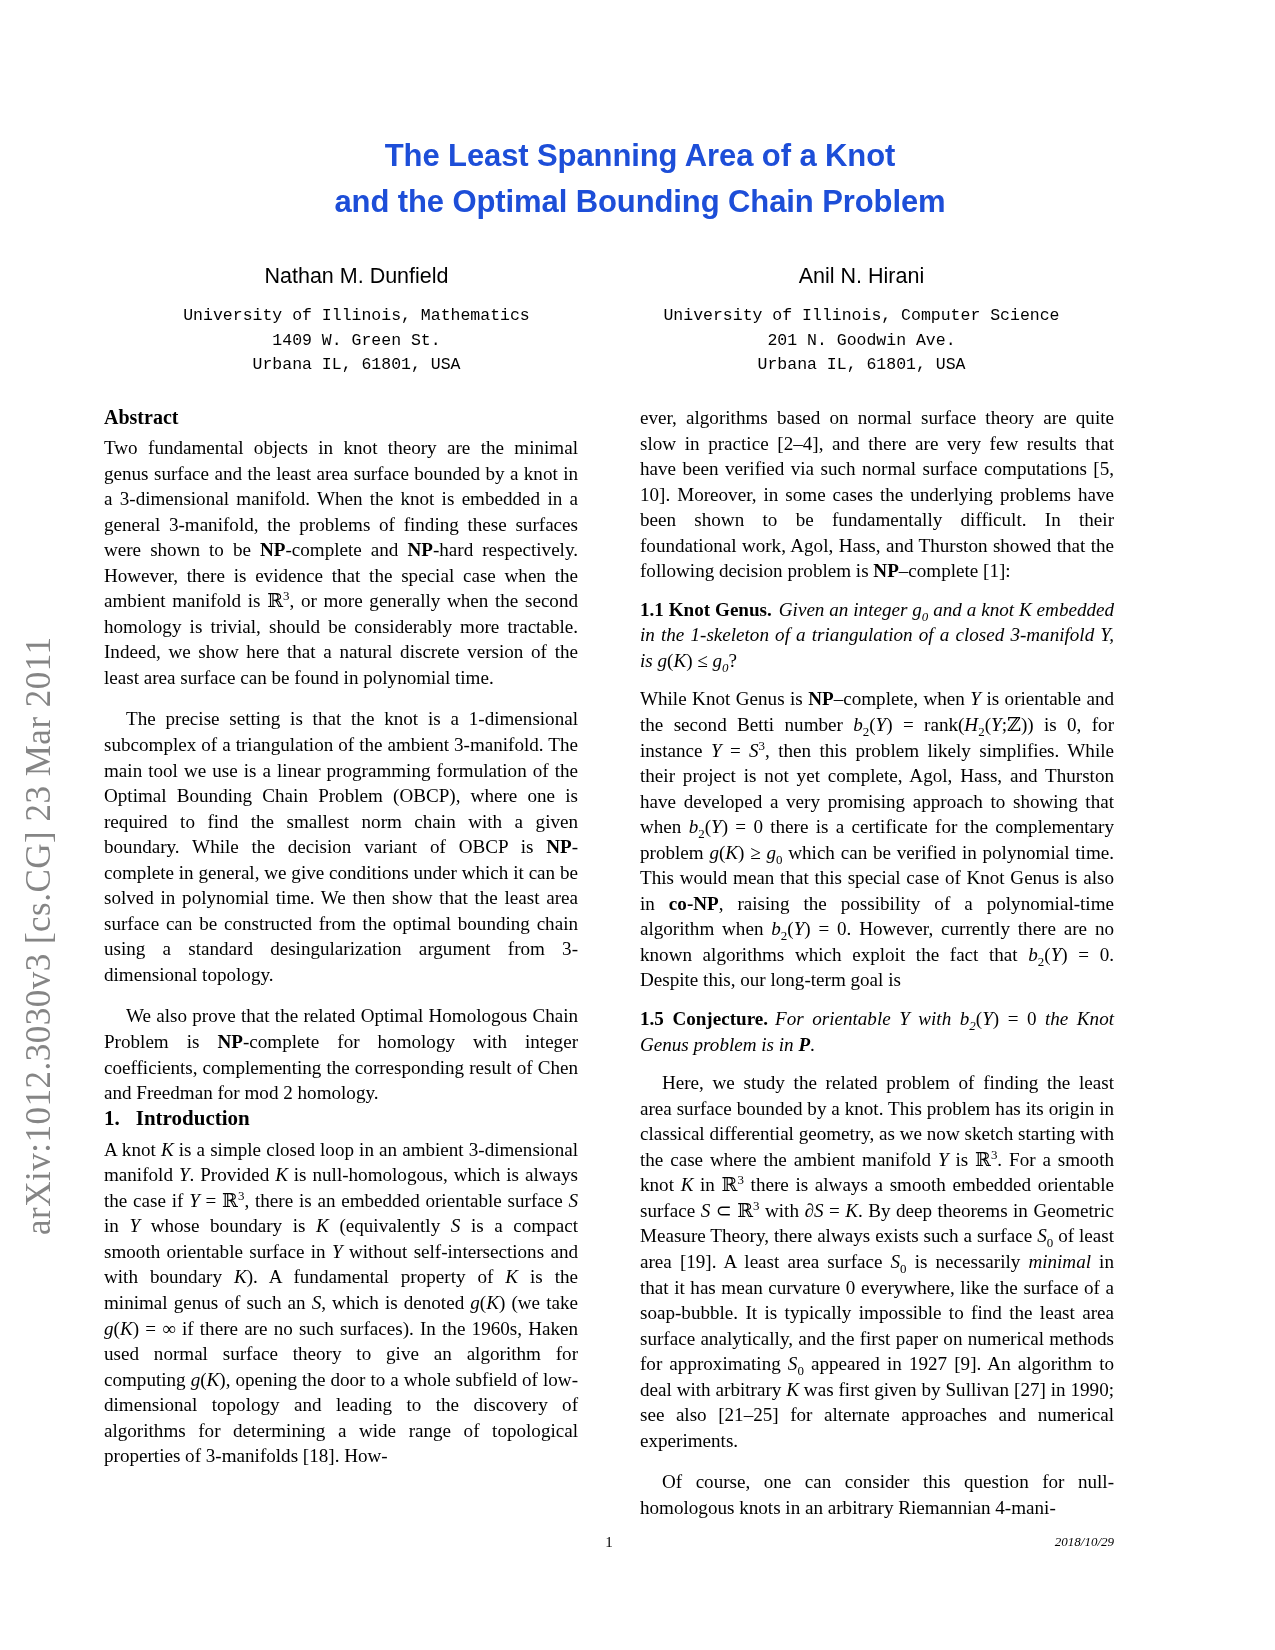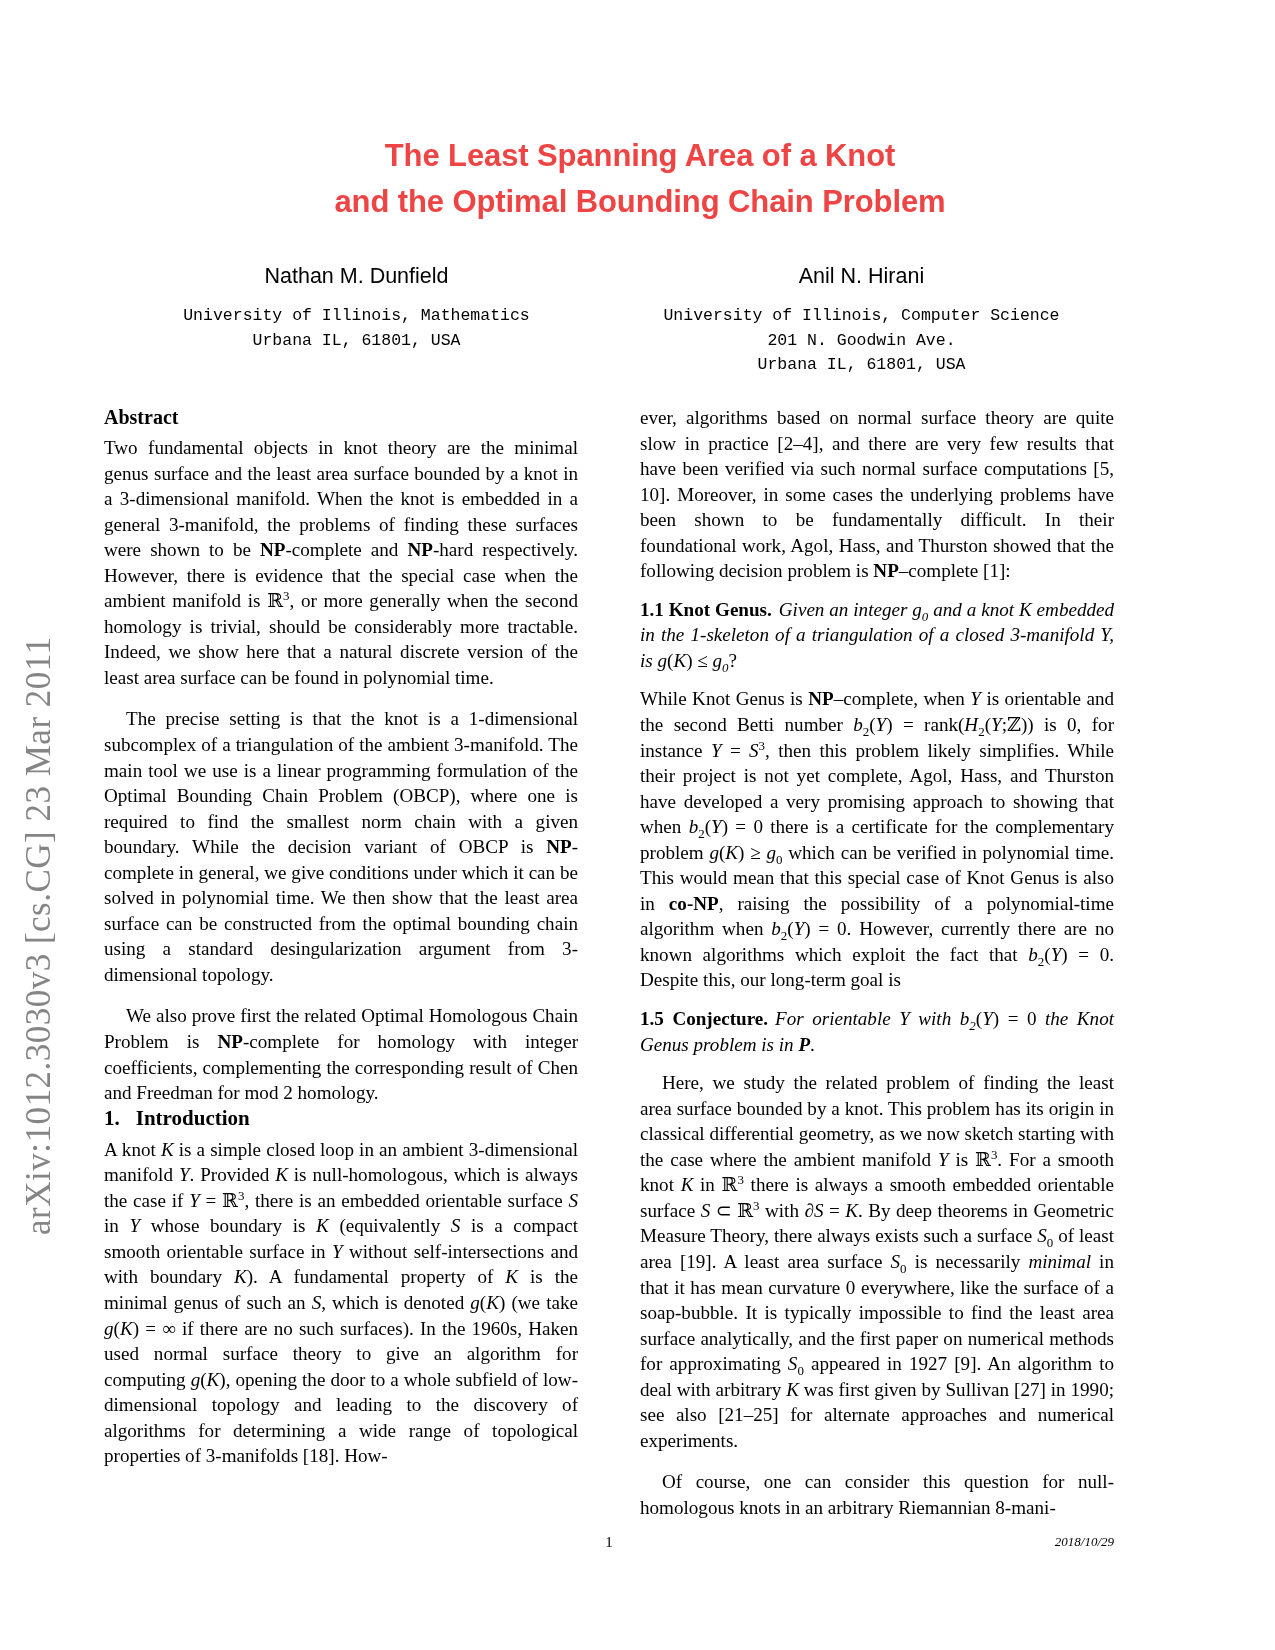--- a/index.html
+++ b/index.html
@@ -47,21 +47,21 @@
     left: 175px; top: 133px;
     width: 930px;
     text-align: center;
   }
   #title-block .title-line {
     font-family: "Liberation Sans", sans-serif;
     font-weight: bold;
     font-size: 31px;
     line-height: 46px;
     letter-spacing: -0.1px;
-    color: #ef4444;
+    color: #1d4ed8;
   }
 
   
   #authors {
     position: absolute;
     left: 104px; top: 262px;
     width: 1010px;
     display: flex;
   }
   .author-col { width: 50%; text-align: center; }
@@ -161,61 +161,62 @@
 
   <div id="title-block">
     <div class="title-line">The Least Spanning Area of a Knot</div>
     <div class="title-line">and the Optimal Bounding Chain Problem</div>
   </div>
 
   <div id="authors">
     <div class="author-col">
       <div class="author-name">Nathan M. Dunfield</div>
       <div class="author-aff-line">University of Illinois, Mathematics</div>
+      <div class="author-aff-line">1409 W. Green St.</div>
       <div class="author-aff-line">Urbana IL, 61801, USA</div>
     </div>
     <div class="author-col">
       <div class="author-name">Anil N. Hirani</div>
       <div class="author-aff-line">University of Illinois, Computer Science</div>
       <div class="author-aff-line">201 N. Goodwin Ave.</div>
       <div class="author-aff-line">Urbana IL, 61801, USA</div>
     </div>
   </div>
 
   <div id="columns">
 
     <div class="col">
 
       <h2 class="sec-head abstract-head">Abstract</h2>
 
       <p class="body"><span>Two fundamental objects in knot theory are the minimal genus surface and the least area surface bounded by a knot in a 3-dimensional manifold. When the knot is embedded in a general 3-manifold, the problems of finding these surfaces were shown to be </span><b>NP</b><span>-complete and </span><b>NP</b><span>-hard respectively. However, there is evidence that the special case when the ambient manifold is </span><span class="bb">ℝ</span><sup>3</sup><span>, or more generally when the second homology is trivial, should be considerably more tractable. Indeed, we show here that a natural discrete version of the least area surface can be found in polynomial time.</span></p>
 
       <p class="body indent"><span>The precise setting is that the knot is a 1-dimensional subcomplex of a triangulation of the ambient 3-manifold. The main tool we use is a linear programming formulation of the Optimal Bounding Chain Problem (OBCP), where one is required to find the smallest norm chain with a given boundary. While the decision variant of OBCP is </span><b>NP</b><span>-complete in general, we give conditions under which it can be solved in polynomial time. We then show that the least area surface can be constructed from the optimal bounding chain using a standard desingularization argument from 3-dimensional topology.</span></p>
 
-      <p class="body indent"><span>We also prove first the related Optimal Homologous Chain Problem is </span><b>NP</b><span>-complete for homology with integer coefficients, complementing the corresponding result of Chen and Freedman for mod 2 homology.</span></p>
+      <p class="body indent"><span>We also prove that the related Optimal Homologous Chain Problem is </span><b>NP</b><span>-complete for homology with integer coefficients, complementing the corresponding result of Chen and Freedman for mod 2 homology.</span></p>
 
       <h2 class="sec-head intro-head big-gap"><span class="secnum">1.</span><span>Introduction</span></h2>
 
       <p class="body"><span>A knot </span><i>K</i><span> is a simple closed loop in an ambient 3-dimensional manifold </span><i>Y</i><span>. Provided </span><i>K</i><span> is null-homologous, which is always the case if </span><i>Y</i><span> = </span><span class="bb">ℝ</span><sup>3</sup><span>, there is an embedded orientable surface </span><i>S</i><span> in </span><i>Y</i><span> whose boundary is </span><i>K</i><span> (equivalently </span><i>S</i><span> is a compact smooth orientable surface in </span><i>Y</i><span> without self-intersections and with boundary </span><i>K</i><span>). A fundamental property of </span><i>K</i><span> is the minimal genus of such an </span><i>S</i><span>, which is denoted </span><i>g</i><span>(</span><i>K</i><span>) (we take </span><i>g</i><span>(</span><i>K</i><span>) = ∞ if there are no such surfaces). In the 1960s, Haken used normal surface theory to give an algorithm for computing </span><i>g</i><span>(</span><i>K</i><span>), opening the door to a whole subfield of low-dimensional topology and leading to the discovery of algorithms for determining a wide range of topological properties of 3-manifolds [18]. How-</span></p>
 
     </div>
 
     <div class="col">
 
       <p class="body"><span>ever, algorithms based on normal surface theory are quite slow in practice [2–4], and there are very few results that have been verified via such normal surface computations [5, 10]. Moreover, in some cases the underlying problems have been shown to be fundamentally difficult. In their foundational work, Agol, Hass, and Thurston showed that the following decision problem is </span><b>NP</b><span>–complete [1]:</span></p>
 
       <p class="thm"><span class="thm-head">1.1 Knot Genus.</span><span>Given an integer </span><span>g</span><sub>0</sub><span> and a knot </span><span>K</span><span> embedded in the 1-skeleton of a triangulation of a closed 3-manifold </span><span>Y</span><span>, is </span><span>g</span><span class="up">(</span><span>K</span><span class="up">) ≤ </span><span>g</span><sub>0</sub><span class="up">?</span></p>
 
       <p class="body"><span>While Knot Genus is </span><b>NP</b><span>–complete, when </span><i>Y</i><span> is orientable and the second Betti number </span><i>b</i><sub>2</sub><span>(</span><i>Y</i><span>) = rank</span><span>(</span><i>H</i><sub>2</sub><span>(</span><i>Y</i><span>;</span><span class="bb">ℤ</span><span>)) is 0, for instance </span><i>Y</i><span> = </span><i>S</i><sup>3</sup><span>, then this problem likely simplifies. While their project is not yet complete, Agol, Hass, and Thurston have developed a very promising approach to showing that when </span><i>b</i><sub>2</sub><span>(</span><i>Y</i><span>) = 0 there is a certificate for the complementary problem </span><i>g</i><span>(</span><i>K</i><span>) ≥ </span><i>g</i><sub>0</sub><span> which can be verified in polynomial time. This would mean that this special case of Knot Genus is also in </span><b>co-NP</b><span>, raising the possibility of a polynomial-time algorithm when </span><i>b</i><sub>2</sub><span>(</span><i>Y</i><span>) = 0. However, currently there are no known algorithms which exploit the fact that </span><i>b</i><sub>2</sub><span>(</span><i>Y</i><span>) = 0. Despite this, our long-term goal is</span></p>
 
       <p class="thm"><span class="thm-head">1.5 Conjecture.</span><span>For orientable </span><span>Y</span><span> with </span><span>b</span><sub>2</sub><span class="up">(</span><span>Y</span><span class="up">) = 0 </span><span>the Knot Genus problem is in </span><b>P</b><span class="up">.</span></p>
 
       <p class="body indent"><span>Here, we study the related problem of finding the least area surface bounded by a knot. This problem has its origin in classical differential geometry, as we now sketch starting with the case where the ambient manifold </span><i>Y</i><span> is </span><span class="bb">ℝ</span><sup>3</sup><span>. For a smooth knot </span><i>K</i><span> in </span><span class="bb">ℝ</span><sup>3</sup><span> there is always a smooth embedded orientable surface </span><i>S</i><span> ⊂ </span><span class="bb">ℝ</span><sup>3</sup><span> with </span><i>∂</i><i>S</i><span> = </span><i>K</i><span>. By deep theorems in Geometric Measure Theory, there always exists such a surface </span><i>S</i><sub>0</sub><span> of least area [19]. A least area surface </span><i>S</i><sub>0</sub><span> is necessarily </span><i>minimal</i><span> in that it has mean curvature 0 everywhere, like the surface of a soap-bubble. It is typically impossible to find the least area surface analytically, and the first paper on numerical methods for approximating </span><i>S</i><sub>0</sub><span> appeared in 1927 [9]. An algorithm to deal with arbitrary </span><i>K</i><span> was first given by Sullivan [27] in 1990; see also [21–25] for alternate approaches and numerical experiments.</span></p>
 
-      <p class="body indent"><span>Of course, one can consider this question for null-homologous knots in an arbitrary Riemannian 8-mani-</span></p>
+      <p class="body indent"><span>Of course, one can consider this question for null-homologous knots in an arbitrary Riemannian 4-mani-</span></p>
 
     </div>
   </div>
 
   <div id="footer">
     <div id="page-number">1</div>
     <div id="date-stamp">2018/10/29</div>
   </div>
 
 </div>

